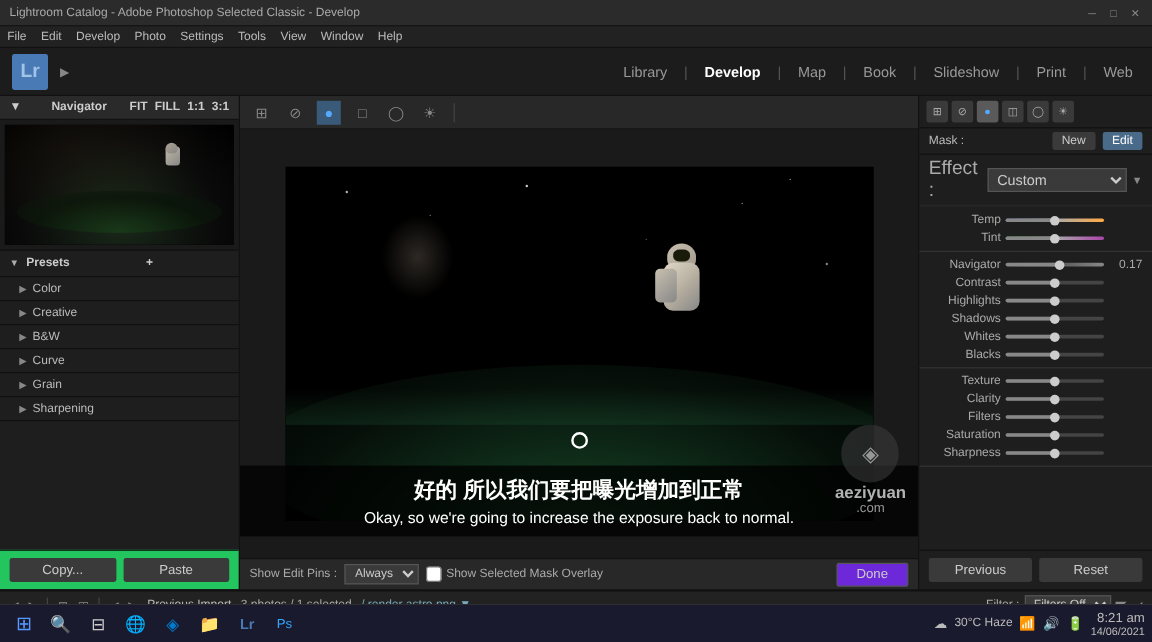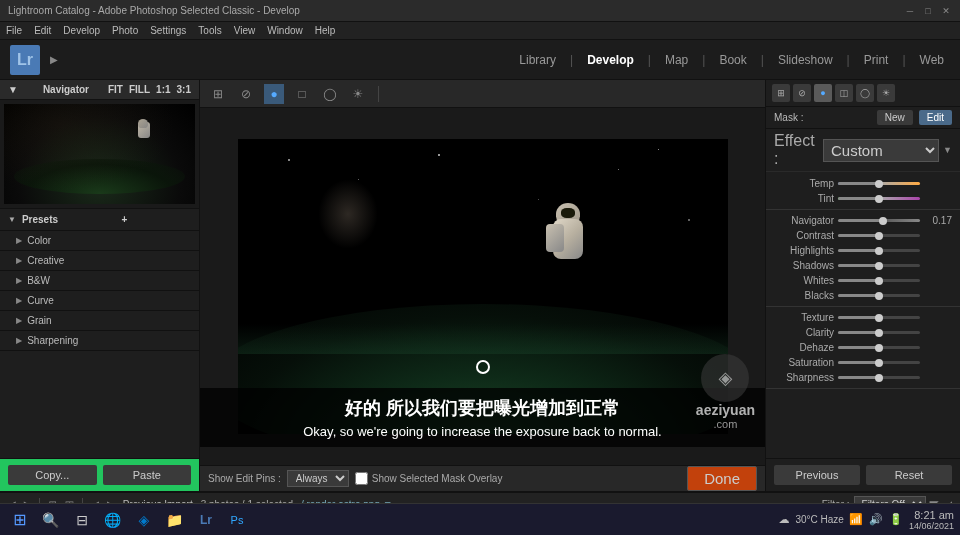--- a/index.html
+++ b/index.html
@@ -280,24 +280,24 @@
       border: 1px solid #555;
       color: #ccc;
       font-size: 10px;
       padding: 1px 4px;
       cursor: pointer;
     }
     #bottom-toolbar .checkbox-wrap { display: flex; align-items: center; gap: 4px; }
     #bottom-toolbar input[type=checkbox] { accent-color: #888; }
     #done-btn {
       margin-left: auto;
-      background: #c2410c;
+      background: #6d28d9;
       border: 1px solid #555;
       color: #ccc;
-      font-size: 15px;
+      font-size: 11px;
       padding: 3px 16px;
       cursor: pointer;
       border-radius: 2px;
       text-align: center;
     }
 
     
     #right-panel {
       width: 195px;
       background: #1e1e1e;
@@ -373,21 +373,21 @@
       padding: 3px 8px;
       gap: 4px;
       border-bottom: 1px solid #2a2a2a;
     }
     #effect-row label { font-size: 16px; color: #aaa; width: 45px; }
     #effect-row select {
       flex: 1;
       background: #3a3a3a;
       border: 1px solid #555;
       color: #ccc;
-      font-size: 15px;
+      font-size: 12px;
       padding: 1px 3px;
     }
     #effect-row .dropdown-arrow { color: #888; font-size: 9px; }
 
     .slider-row {
       display: flex;
       align-items: center;
       padding: 2px 8px;
       gap: 4px;
     }
@@ -872,21 +872,21 @@
   </div>
         <div class="slider-row">
     <div class="slider-label">Clarity</div>
     <div class="slider-track" style="position:relative;">
       <div class="slider-fill" style="width:50%;"></div>
       <div class="slider-thumb" style="left:50%;"></div>
     </div>
     <div class="slider-value"></div>
   </div>
         <div class="slider-row">
-    <div class="slider-label">Dehaze</div>
+    <div class="slider-label">Filters</div>
     <div class="slider-track" style="position:relative;">
       <div class="slider-fill" style="width:50%;"></div>
       <div class="slider-thumb" style="left:50%;"></div>
     </div>
     <div class="slider-value"></div>
   </div>
         <div class="slider-row">
     <div class="slider-label">Saturation</div>
     <div class="slider-track" style="position:relative;">
       <div class="slider-fill" style="width:50%;"></div>

